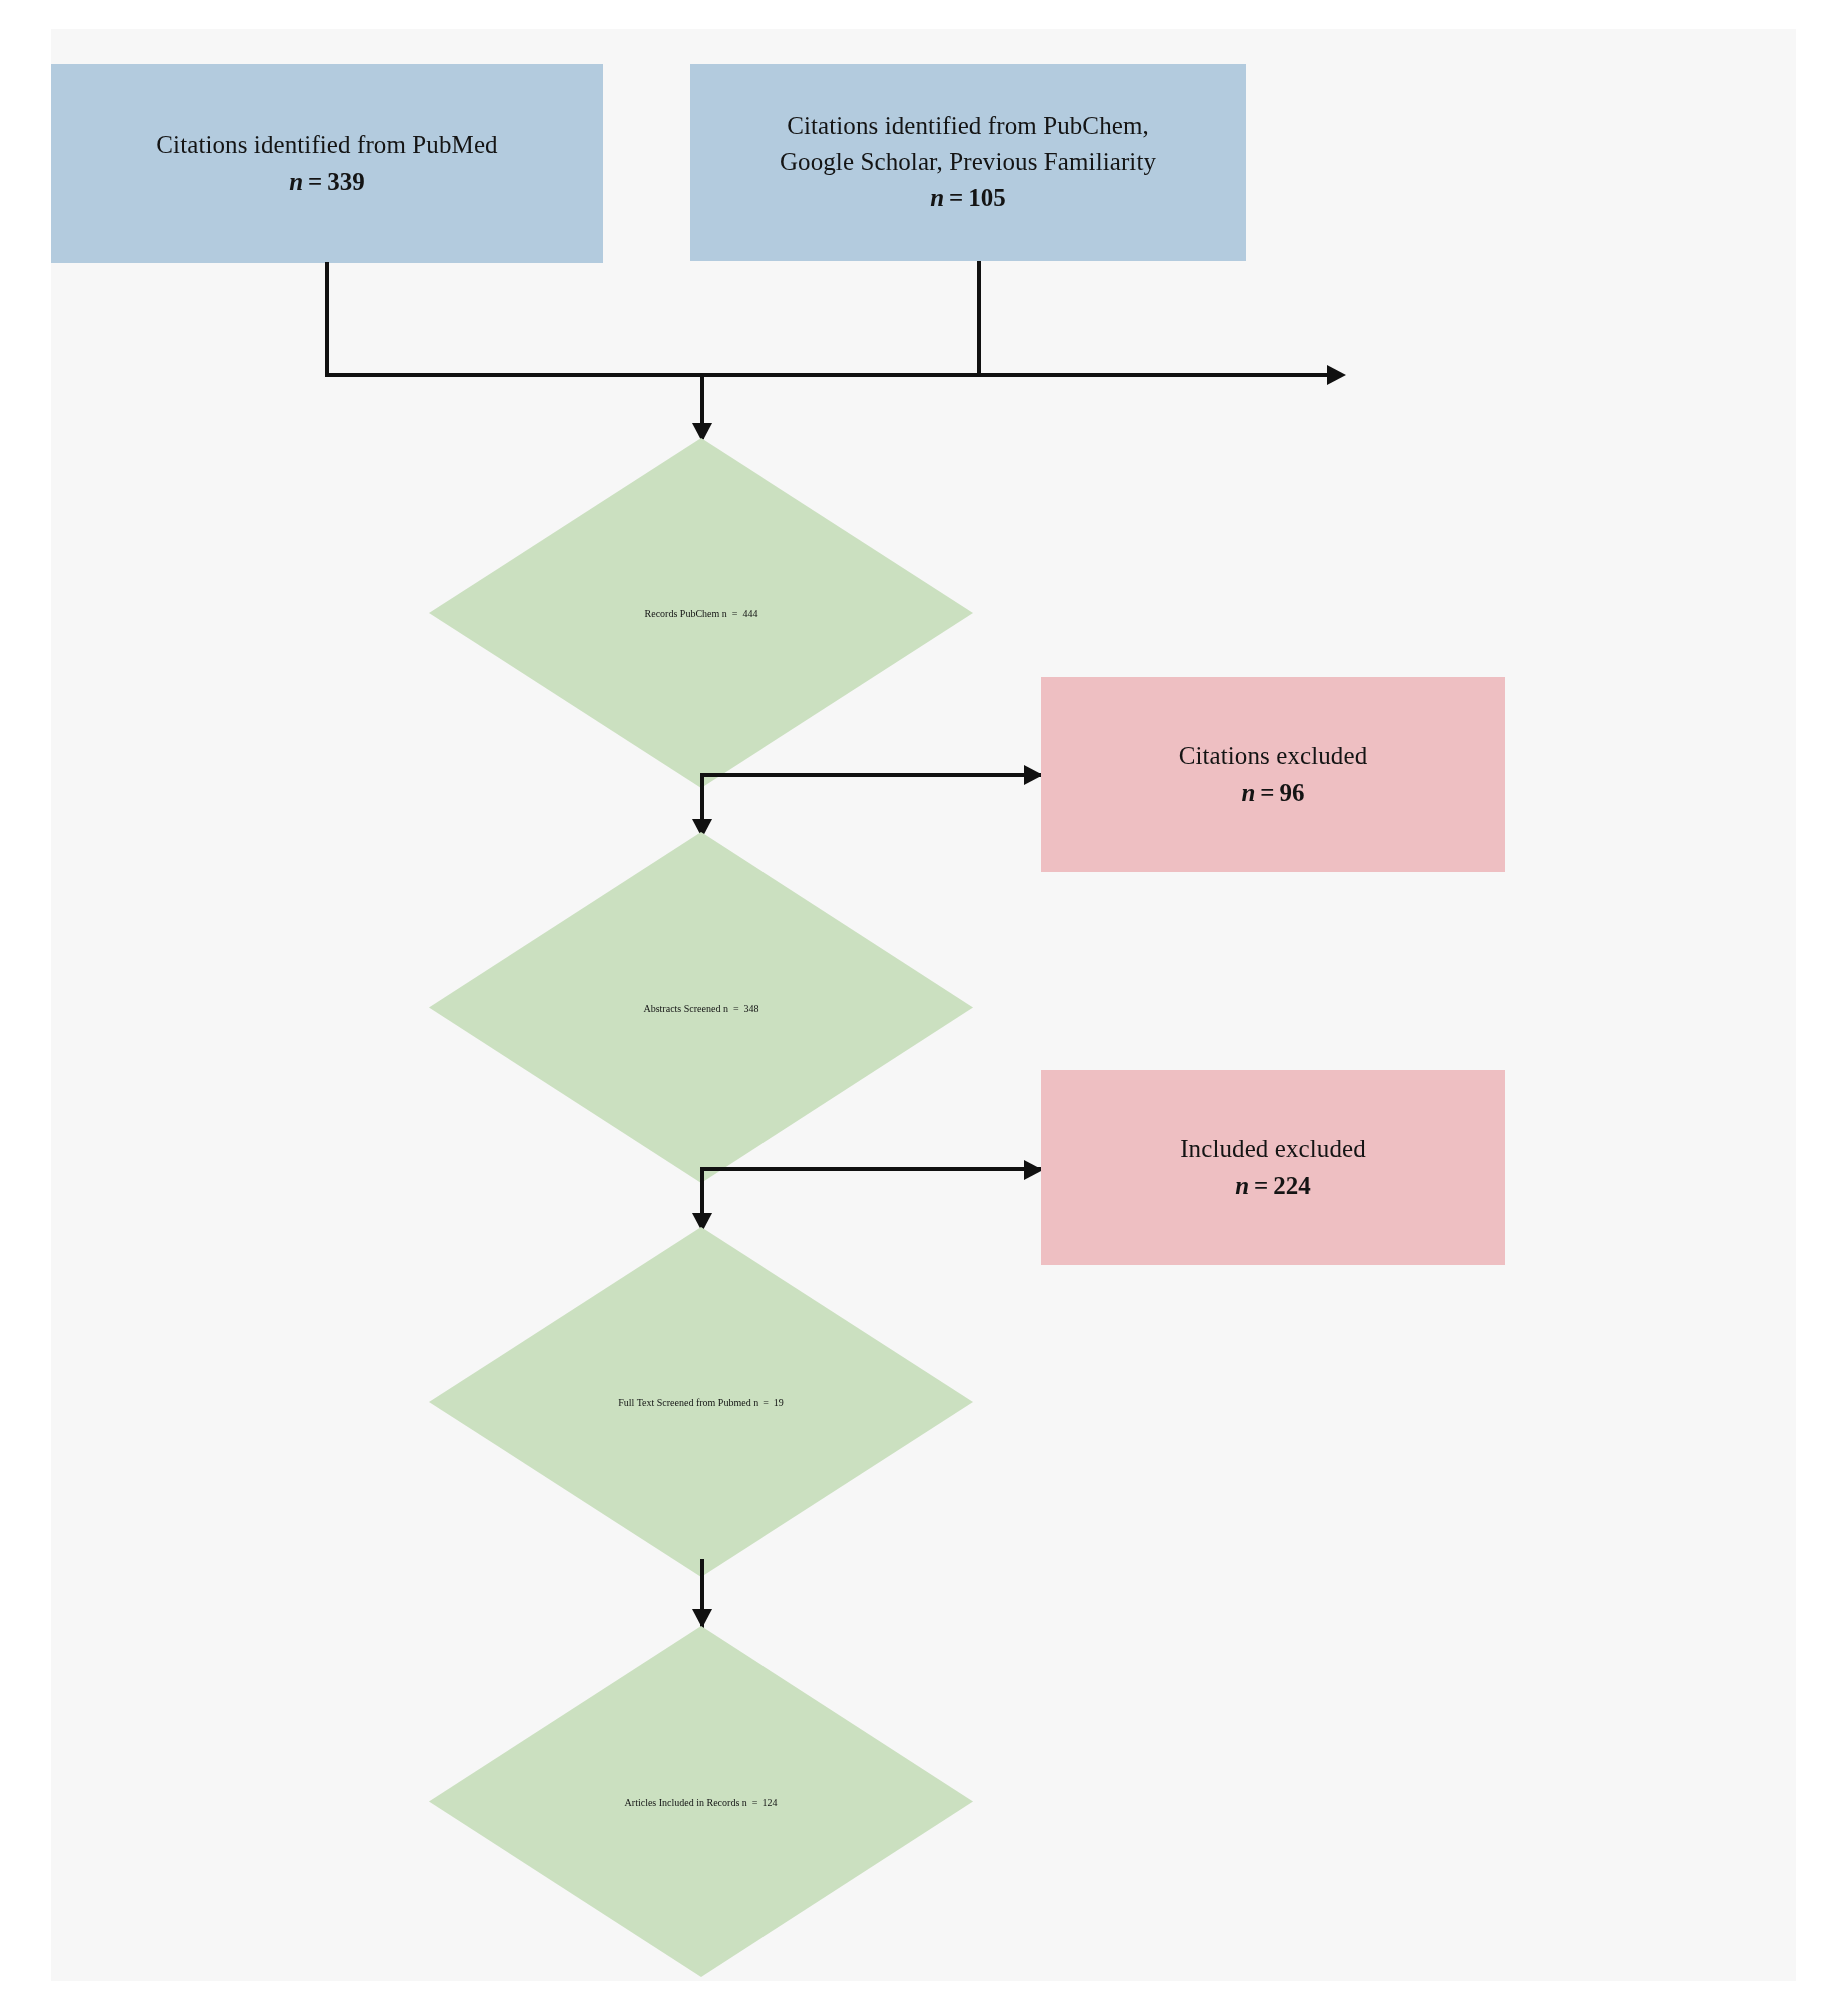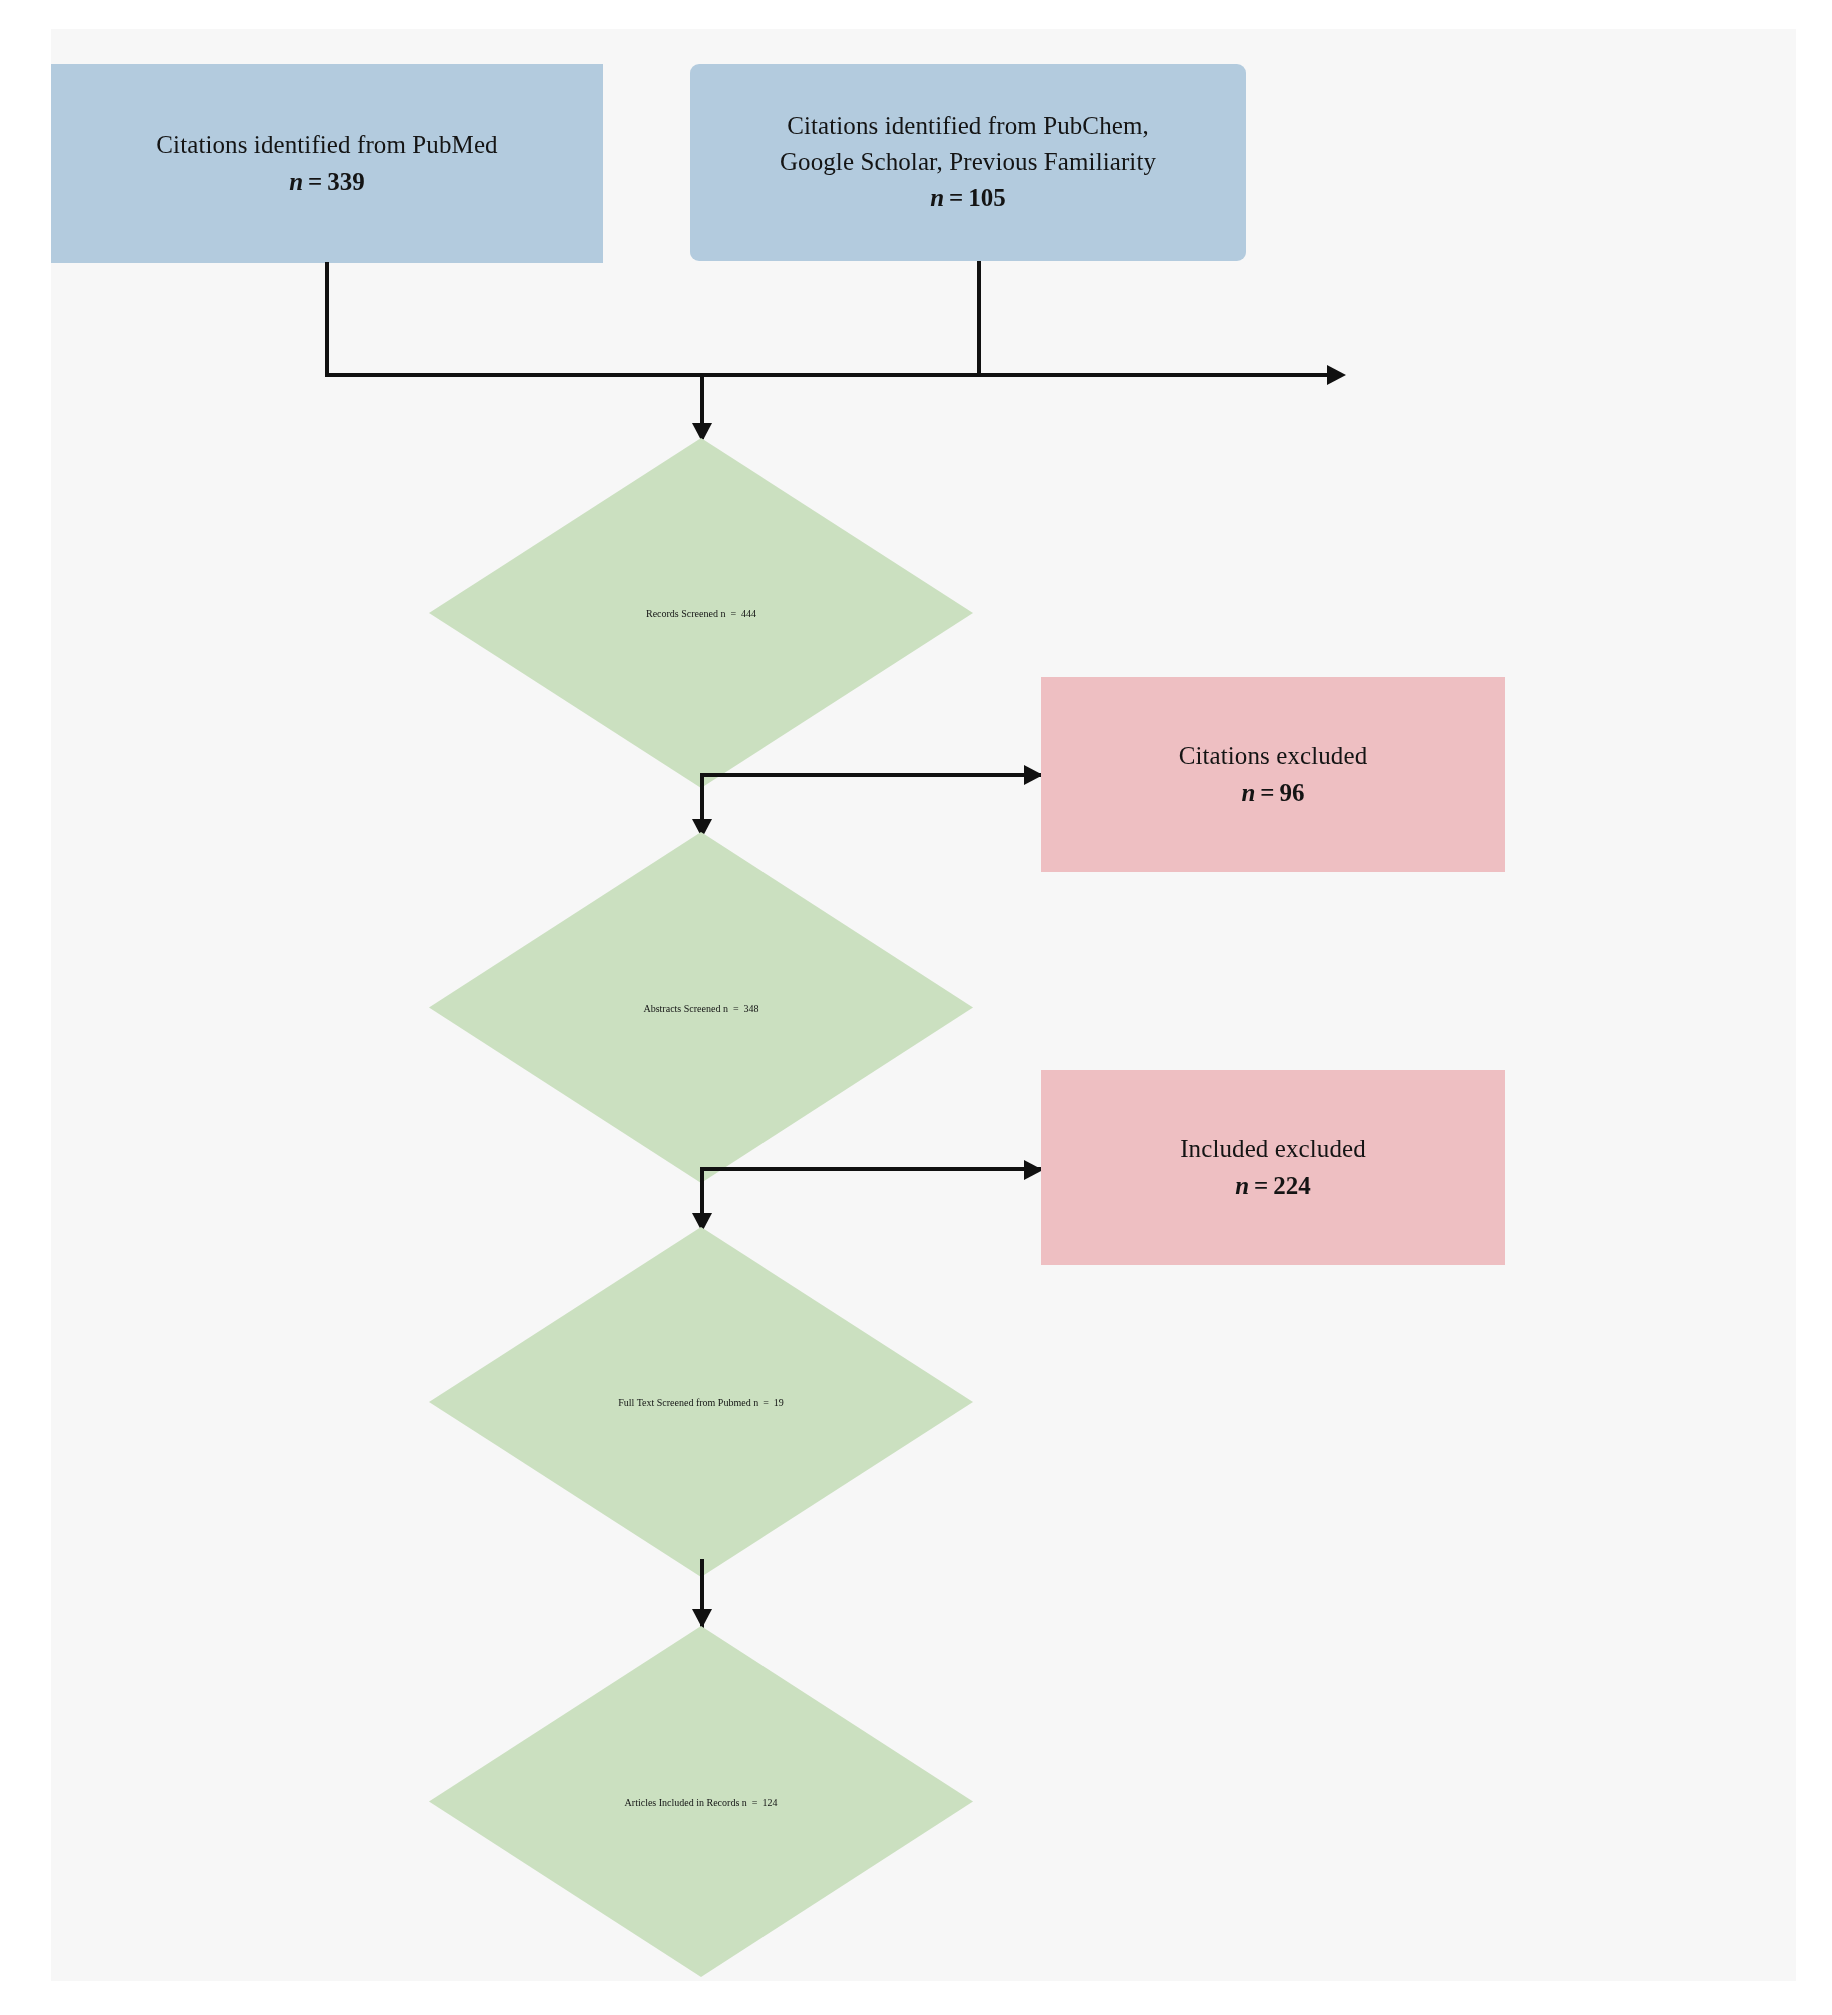--- a/index.html
+++ b/index.html
@@ -36,39 +36,39 @@
 <body>
 
 <div id="page">
   <div id="panel"></div>
 
   <div class="node box-blue" style="left:51px;top:64px;width:552px;height:199px;padding:0 19px;">
     <span class="ln">Citations identified from PubMed</span>
     <span class="nline"><span class="nvar">n</span><span style="padding:0 5px;">=</span><span>339</span></span>
   </div>
 
-  <div class="node box-blue" style="left:690px;top:64px;width:556px;height:197px;padding:0 5px;border-radius:9px;">
+  <div class="node box-blue" style="left:690px;top:64px;width:556px;height:197px;padding:0 5px;">
     <span class="ln">Citations identified from PubChem,</span>
     <span class="ln">Google Scholar, Previous Familiarity</span>
     <span class="nline"><span class="nvar">n</span><span style="padding:0 5px;">=</span><span>105</span></span>
   </div>
 
   <div class="ln-v" style="left:325px;top:262px;height:115px;"></div>
   <div class="ln-v" style="left:977px;top:261px;height:116px;"></div>
   <div class="ln-h" style="left:325px;top:373px;width:1006px;"></div>
   <div class="arrow-right" style="left:1327px;top:365px;"></div>
 
   <div class="ln-v" style="left:700px;top:373px;height:66px;"></div>
   <div class="arrow-down" style="left:692px;top:423px;"></div>
 
 
   <div class="diamond" style="left:429px;top:438px;width:544px;height:350px;">
     <div class="shape"></div>
     <div class="dlabel">
-      <span class="ln">Records Screened</span>
+      <span class="ln">Records PubChem</span>
       <span class="nline"><span class="nvar">n</span><span style="padding:0 5px;">=</span><span>444</span></span>
     </div>
   </div>
 
   <div class="ln-h" style="left:700px;top:773px;width:347px;"></div>
   <div class="arrow-right" style="left:1024px;top:765px;"></div>
   <div class="ln-v" style="left:700px;top:773px;height:62px;"></div>
   <div class="arrow-down" style="left:692px;top:819px;"></div>
 
   <div class="node box-pink" style="left:1041px;top:677px;width:464px;height:195px;padding:7px 15px;">

